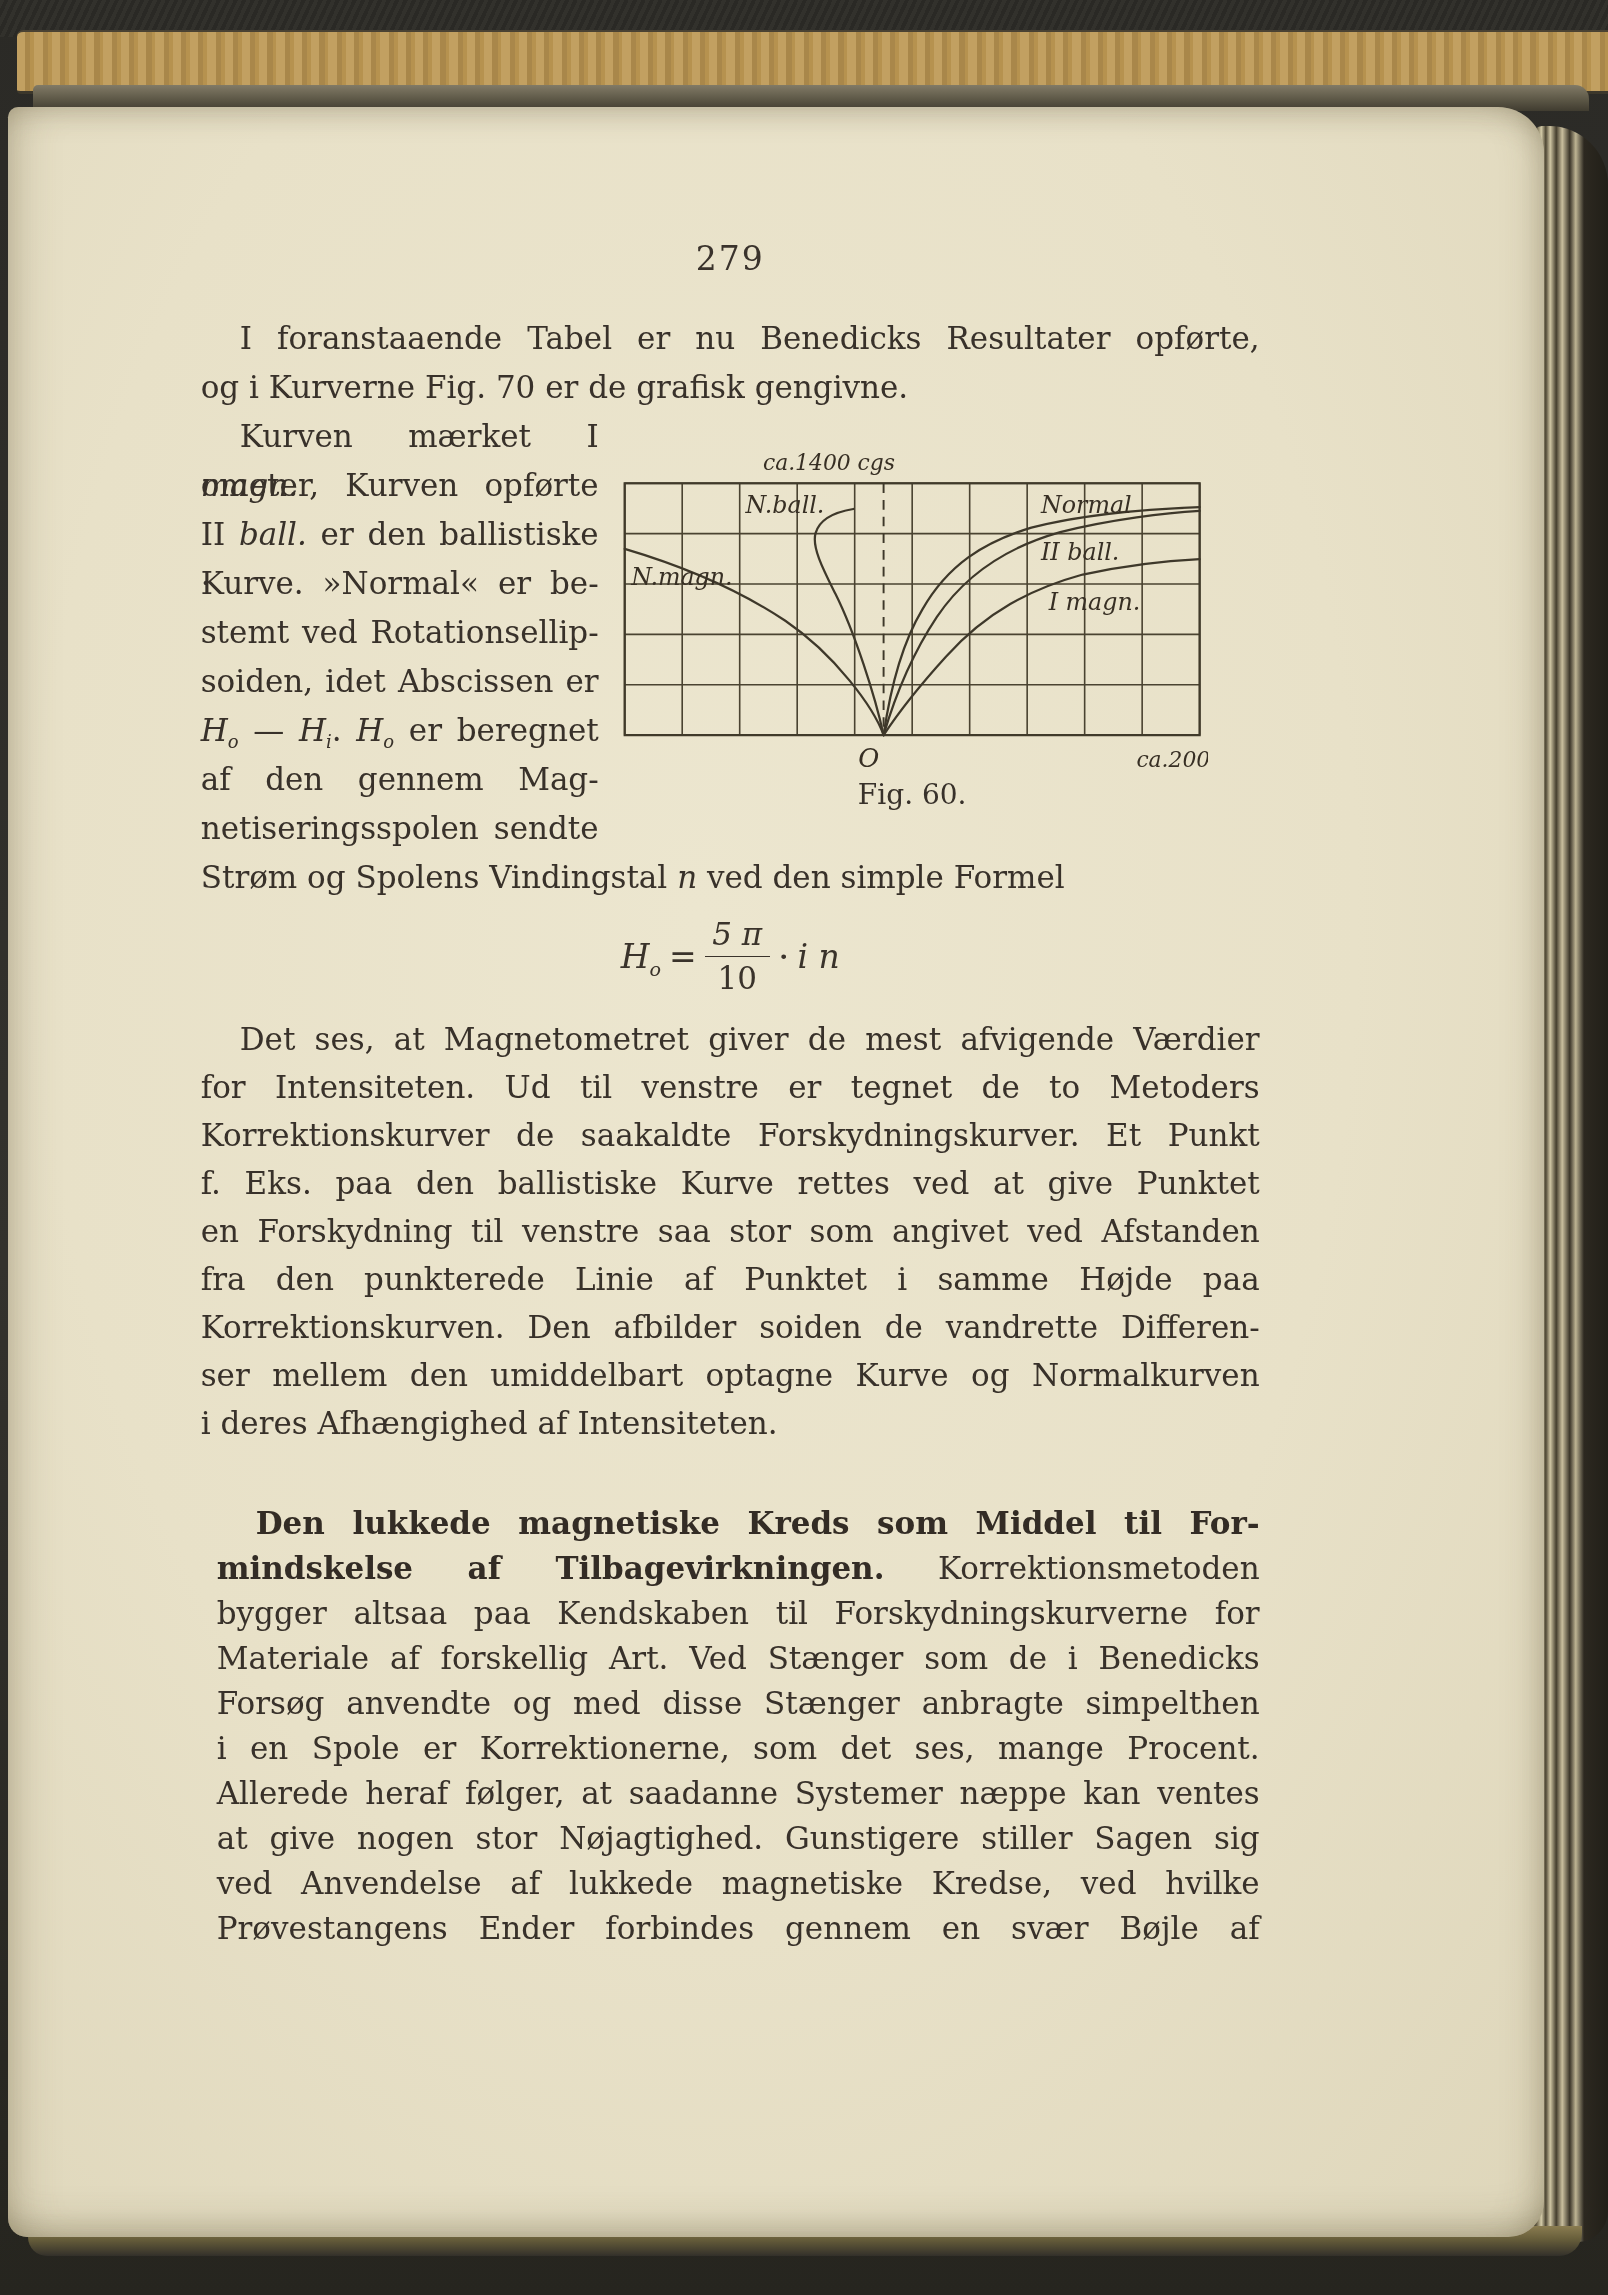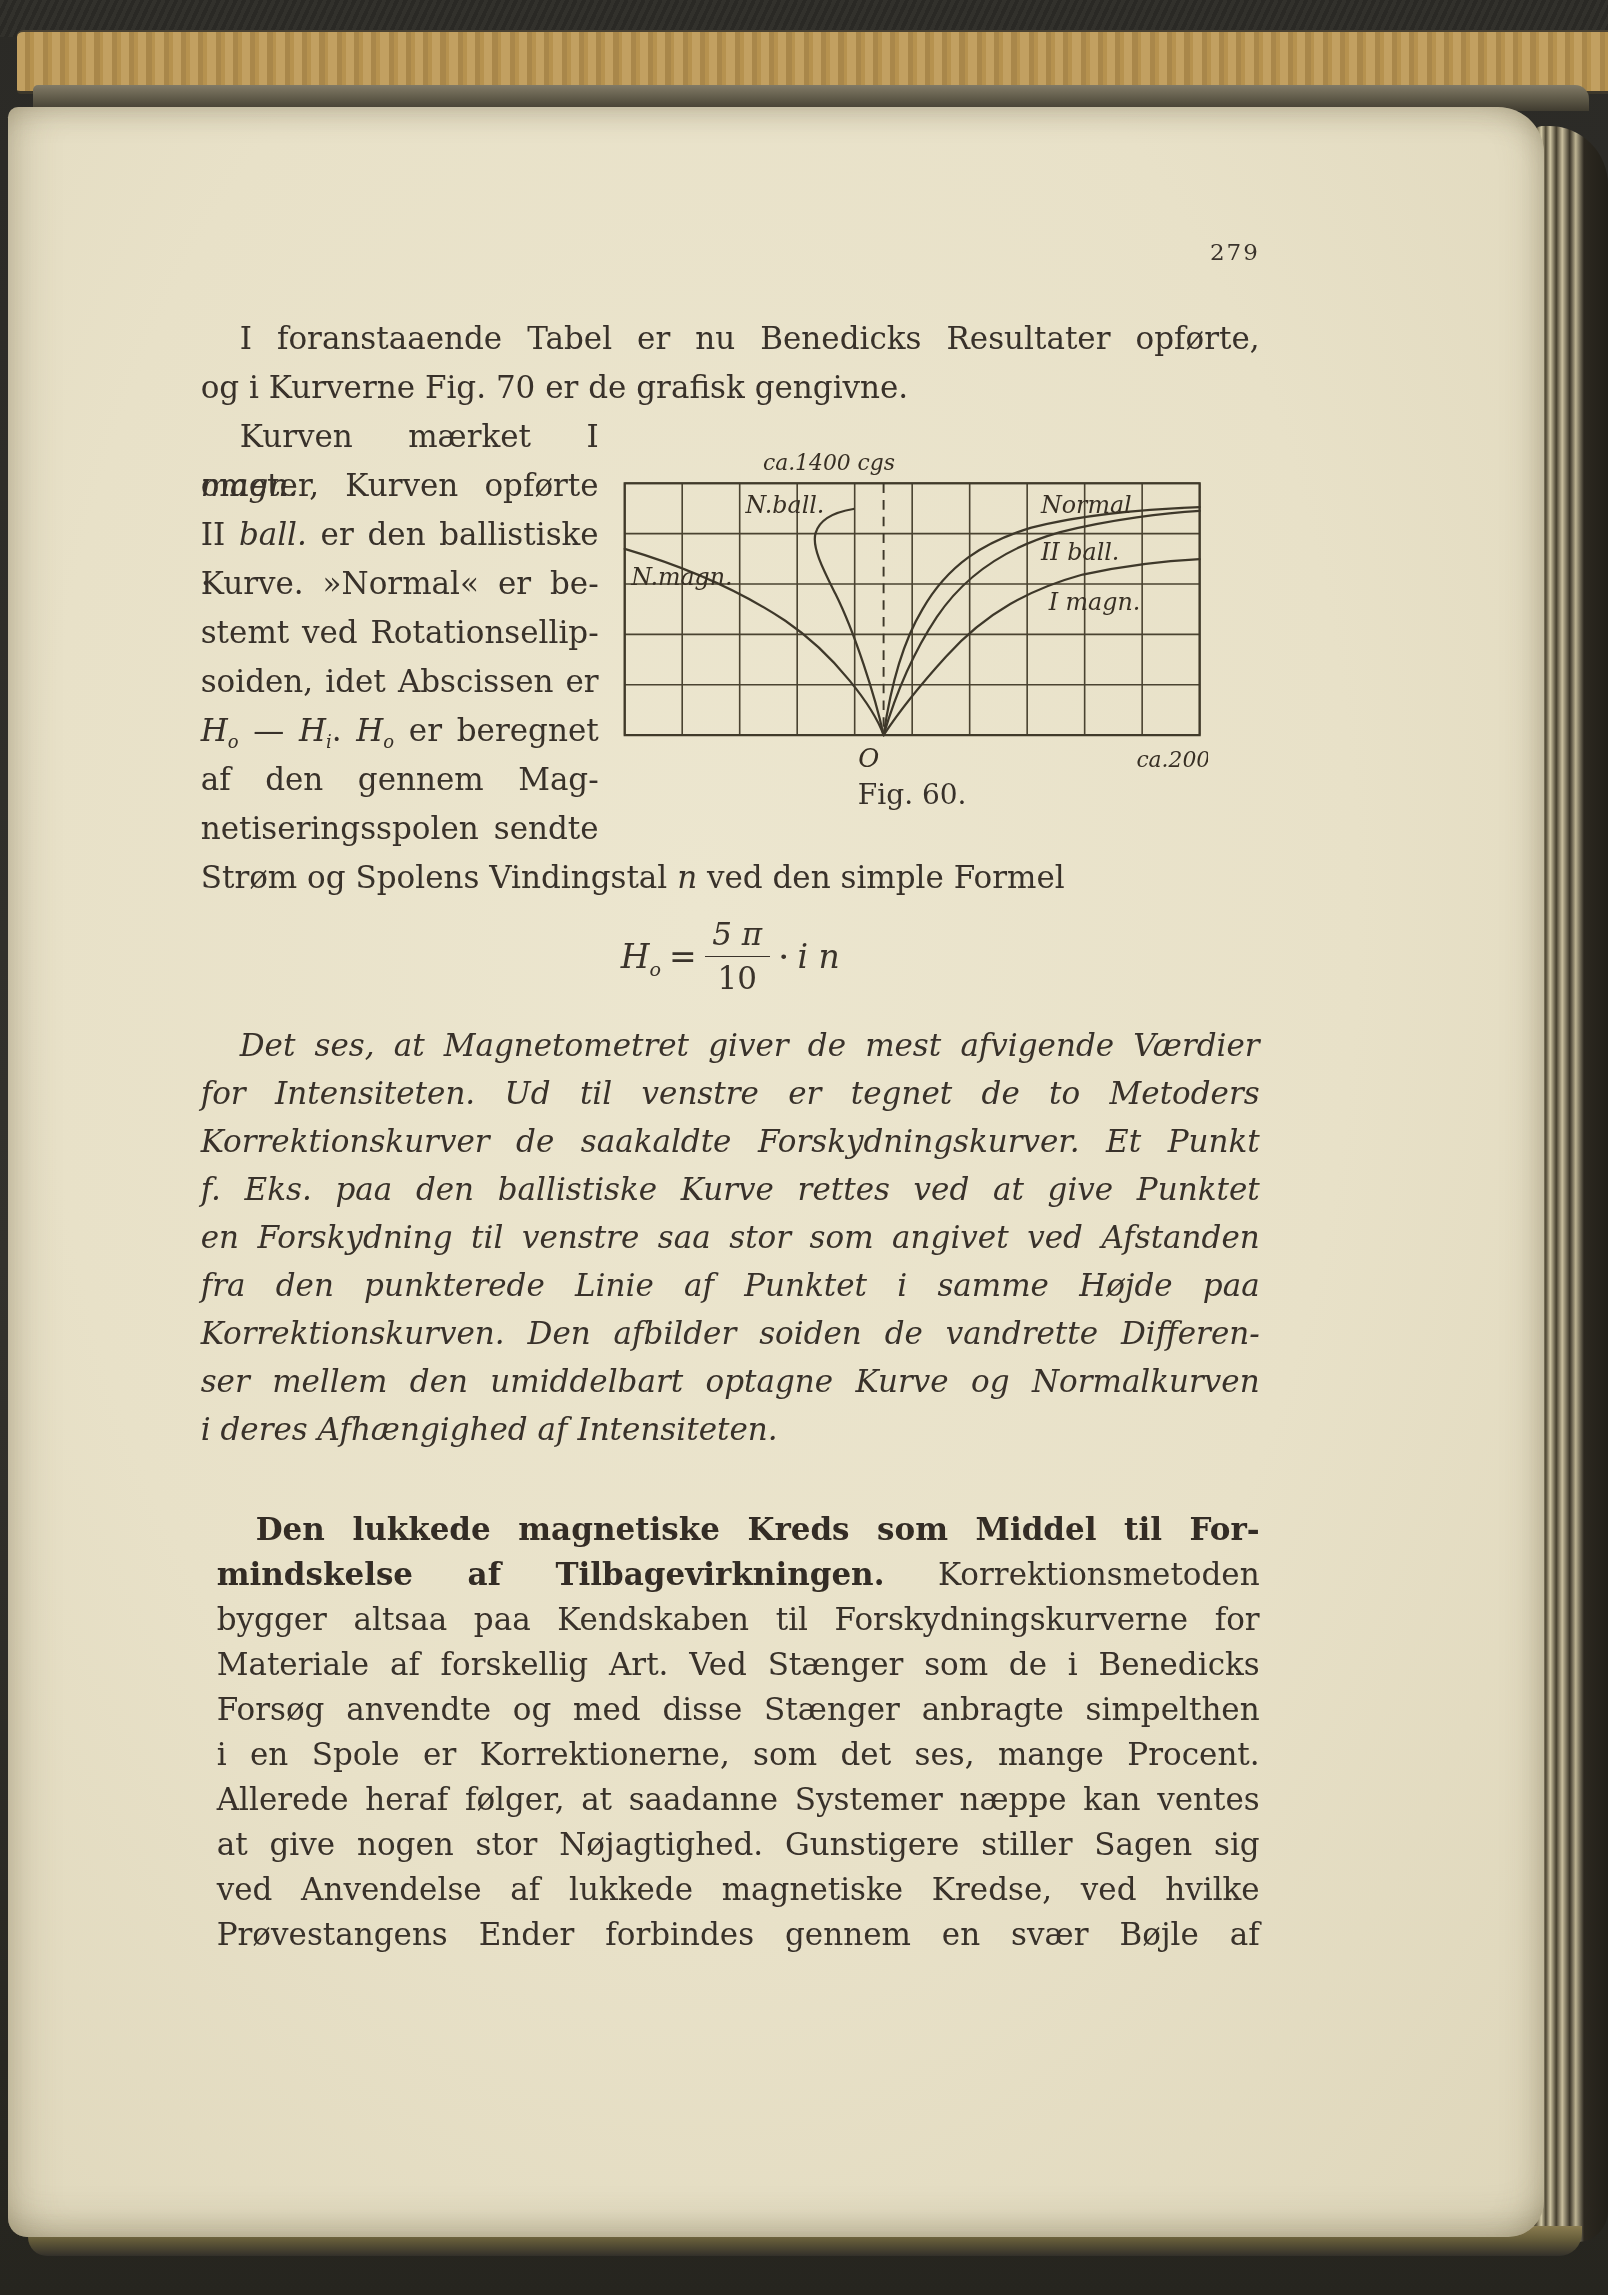--- a/index.html
+++ b/index.html
@@ -43,32 +43,32 @@
     border-radius:10.3px 46px 36px 19px;
     box-shadow:
       inset 29.5px 0 45px -22px rgba(92,80,48,.28),
       inset -22px 0 39px -20.5px rgba(92,80,48,.34),
       inset 0 22px 36px -24.4px rgba(84,72,42,.32),
       inset 0 -29.5px 45px -28px rgba(80,70,40,.38);
     color:#37302a;
   }
   .pagenum{
     position:absolute;left:193px;top:132px;width:1059px;
-    text-align:right;font-size:23px;letter-spacing:1.9px;color:#3a332c;
+    text-align:center;font-size:33px;letter-spacing:1.9px;color:#3a332c;
   }
   .body{position:absolute;left:193px;top:207px;width:1059px;}
   .ln{height:49px;line-height:49px;font-size:31px;white-space:nowrap;color:#38312a;}
   .jl{white-space:normal;text-align:justify;text-align-last:justify;}
   .left{text-align:left;text-align-last:left;}
   .in1{text-indent:39px;}
   .col{width:398px;}
   .p3 .ln{height:48px;line-height:48px;}
   .p4 .ln{height:45px;line-height:45px;}
   .p4{margin-top:54px;margin-left:16px;}
-  .p3{margin-top:20px;font-style:italic;}
+  .p3{margin-top:14px;}
   b{font-weight:bold;color:#332c25;}
   sub{font-size:0.58em;line-height:0;}
   
   .formula{
     margin-top:9px;height:90px;display:flex;align-items:center;justify-content:center;
     gap:8px;font-size:33px;color:#3a332b;
   }
   .fvar{font-style:italic;}
   .frac{display:inline-flex;flex-direction:column;align-items:center;font-size:31px;}
   .fnum{padding:0 7.7px 3.9px;border-bottom:1.9px solid #3a332b;font-style:italic;}

